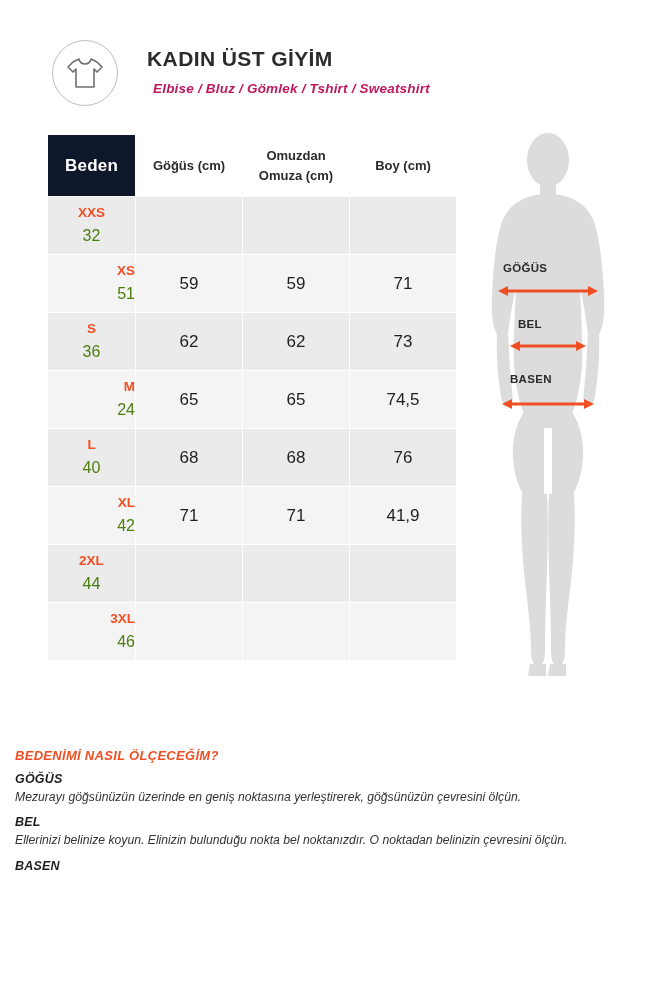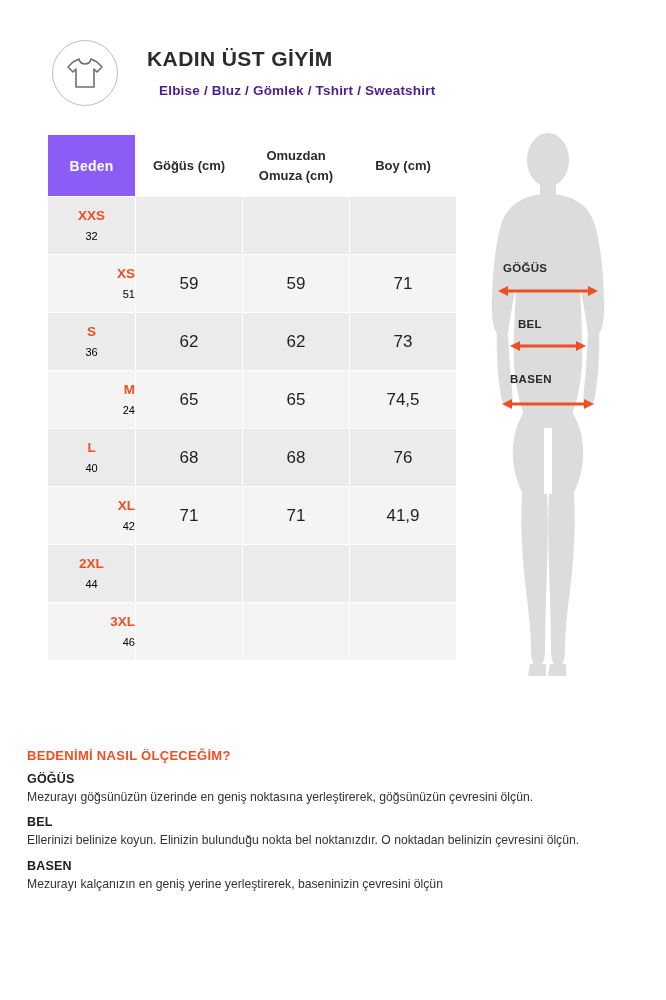--- a/index.html
+++ b/index.html
@@ -46,23 +46,24 @@
     font-size: 21px;
     font-weight: bold;
     color: #2b2b2b;
     letter-spacing: 0.4px;
     line-height: 1.2;
     margin: 0 0 10px 0;
   }
   .title-sub {
     font-size: 13.5px;
     font-weight: bold;
-    color: #4c1d95;
+    color: #be185d;
     letter-spacing: 0.2px;
-    margin: 12px;
+    margin: 6px;
+    font-style: italic;
   }
 
   
   .table-wrap {
     position: absolute;
     left: 47px;
     top: 134px;
     width: 410px;
   }
   table.size-table {
@@ -70,23 +71,23 @@
     width: 410px;
     table-layout: fixed;
   }
   table.size-table th, table.size-table td {
     border: 1px solid #ffffff;
     text-align: center;
     vertical-align: middle;
   }
   th.beden-head {
     width: 88px;
-    background: #8b5cf6;
+    background: #0f172a;
     color: #ffffff;
-    font-size: 14px;
+    font-size: 17px;
     font-weight: bold;
     height: 62px;
     letter-spacing: 0.2px;
   }
   th.col-head {
     background: #ffffff;
     color: #2b2b2b;
     font-size: 13px;
     font-weight: bold;
     height: 62px;
@@ -101,22 +102,22 @@
     line-height: 1.35;
   }
   td.size-cell .sz {
     display: block;
     color: #f04e23;
     font-weight: bold;
     font-size: 13.5px;
   }
   td.size-cell .num {
     display: block;
-    color: #000000;
-    font-size: 11px;
+    color: #4d7c0f;
+    font-size: 16px;
     margin-top: 3px;
   }
   td.val {
     background: #ebebeb;
     height: 58px;
     font-size: 17px;
     color: #1f1f1f;
   }
   tr.alt td.val { background: #f4f4f4; }
   tr.alt td.size-cell { background: #f4f4f4; text-align: right; }
@@ -137,23 +138,24 @@
     color: #2b2b2b;
     letter-spacing: 0.3px;
   }
   .lbl-gogus { left: 43px; top: 134px; }
   .lbl-bel   { left: 58px; top: 190px; }
   .lbl-basen { left: 50px; top: 245px; }
 
   
   .bottom {
     position: absolute;
-    left: 27px;
+    left: 15px;
     top: 748px;
     width: 612px;
+    font-style: italic;
   }
   .bottom h3 {
     margin: 0 0 9px 0;
     font-size: 13px;
     font-weight: bold;
     color: #f04e23;
     letter-spacing: 0.3px;
   }
   .bottom h4 {
     margin: 0 0 3px 0;
@@ -337,16 +339,15 @@
     <span class="fig-label lbl-basen">BASEN</span>
   </div>
 
   <div class="bottom">
     <h3>BEDENİMİ NASIL ÖLÇECEĞİM?</h3>
     <h4>GÖĞÜS</h4>
     <p>Mezurayı göğsünüzün üzerinde en geniş noktasına  yerleştirerek, göğsünüzün çevresini ölçün.</p>
     <h4>BEL</h4>
     <p>Ellerinizi belinize koyun. Elinizin bulunduğu nokta bel noktanızdır. O noktadan belinizin çevresini ölçün.</p>
     <h4>BASEN</h4>
-    <p>Mezurayı kalçanızın en geniş yerine yerleştirerek, baseninizin çevresini ölçün</p>
   </div>
 
 </div>
 
 </body></html>

